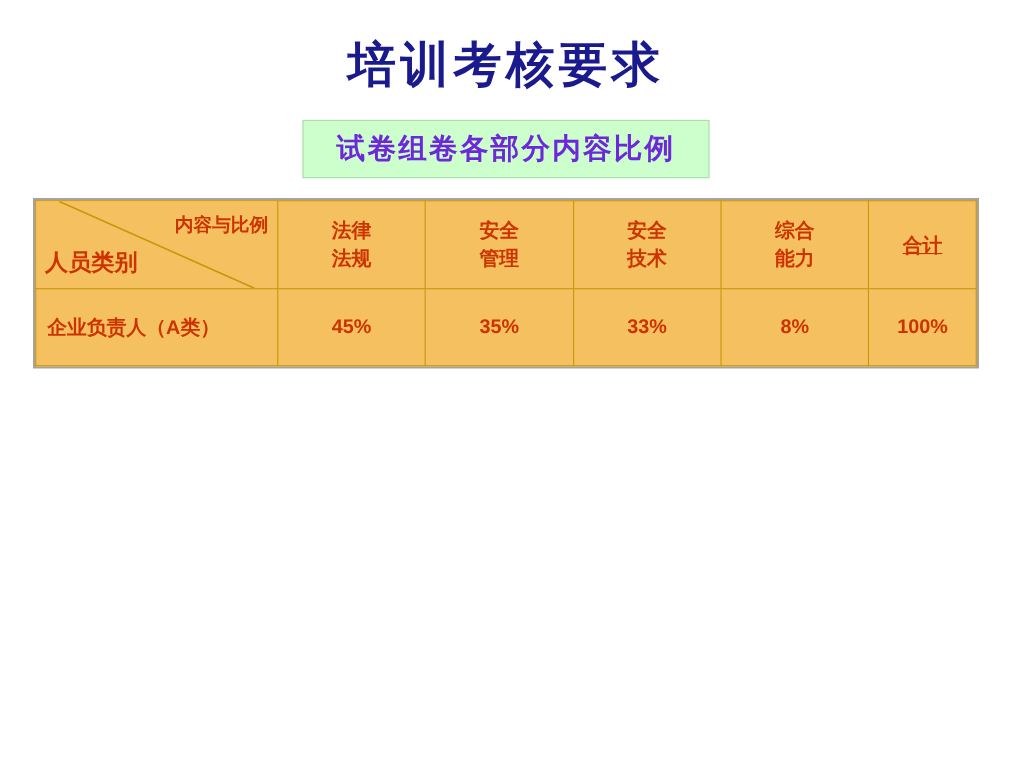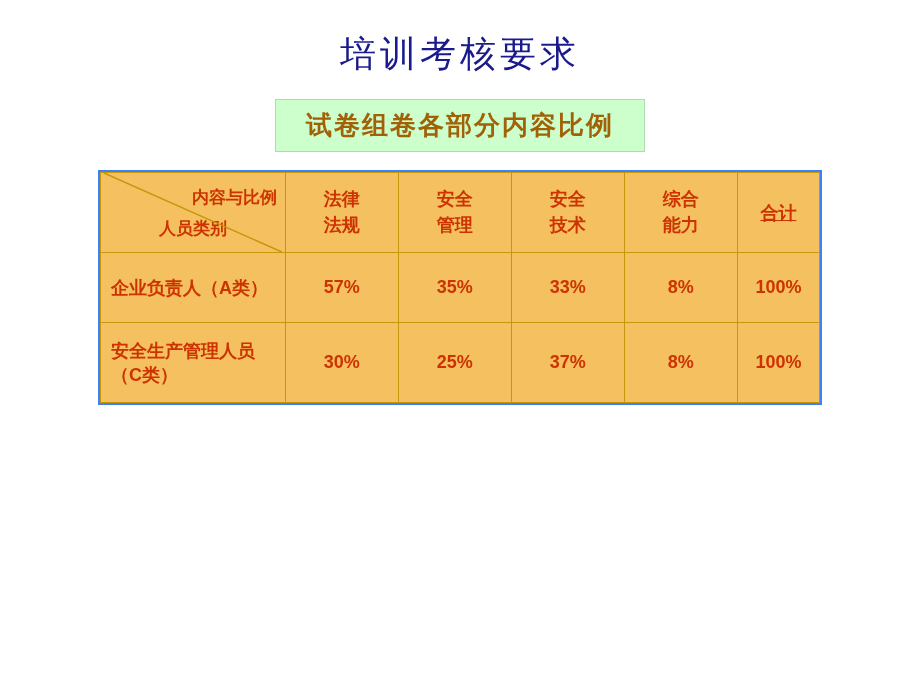--- a/index.html
+++ b/index.html
@@ -9,45 +9,45 @@
       height: 690px;
       background: white;
       font-family: 'SimHei', 'Microsoft YaHei', sans-serif;
       display: flex;
       flex-direction: column;
       align-items: center;
       padding: 20px 30px;
     }
 
     .page-title {
-      font-size: 36px;
+      font-size: 44px;
       color: #1a1a8c;
-      font-weight: normal;
+      font-weight: bold;
       margin-bottom: 20px;
       margin-top: 10px;
       letter-spacing: 4px;
     }
 
     .subtitle-box {
       background: #ccffcc;
       border: 1px solid #aaddaa;
       padding: 8px 30px;
       margin-bottom: 18px;
     }
 
     .subtitle-text {
       font-size: 26px;
-      color: #a16207;
+      color: #6d28d9;
       font-weight: bold;
       letter-spacing: 2px;
     }
 
     .table-wrapper {
-      width: 724px;
-      border: 2px solid #3b82f6;
+      width: 860px;
+      border: 2px solid #a3a3a3;
     }
 
     table {
       width: 100%;
       border-collapse: collapse;
       background: #f5c060;
     }
 
     td, th {
       border: 1.5px solid #c8960a;
@@ -81,23 +81,23 @@
     }
 
     .corner-cell .top-label {
       text-align: right;
       display: block;
       font-size: 17px;
       padding-bottom: 4px;
     }
 
     .corner-cell .bottom-label {
-      text-align: center;
+      text-align: left;
       display: block;
-      font-size: 17px;
+      font-size: 21px;
       padding-top: 4px;
     }
 
     .corner-line {
       position: absolute;
       top: 0;
       left: 0;
       width: 100%;
       height: 100%;
       pointer-events: none;
@@ -144,29 +144,21 @@
         <td class="col-label">法律<br>法规</td>
         <td class="col-label">安全<br>管理</td>
         <td class="col-label">安全<br>技术</td>
         <td class="col-label">综合<br>能力</td>
         <td class="total-col">合计</td>
       </tr>
     </thead>
     <tbody>
       <tr class="data-row">
         <td class="row-label">企业负责人（A类）</td>
-        <td>57%</td>
+        <td>45%</td>
         <td>35%</td>
         <td>33%</td>
-        <td>8%</td>
-        <td>100%</td>
-      </tr>
-      <tr class="last-row">
-        <td class="row-label">安全生产管理人员（C类）</td>
-        <td>30%</td>
-        <td>25%</td>
-        <td>37%</td>
         <td>8%</td>
         <td>100%</td>
       </tr>
     </tbody>
   </table>
 </div>
 
 </body></html>

